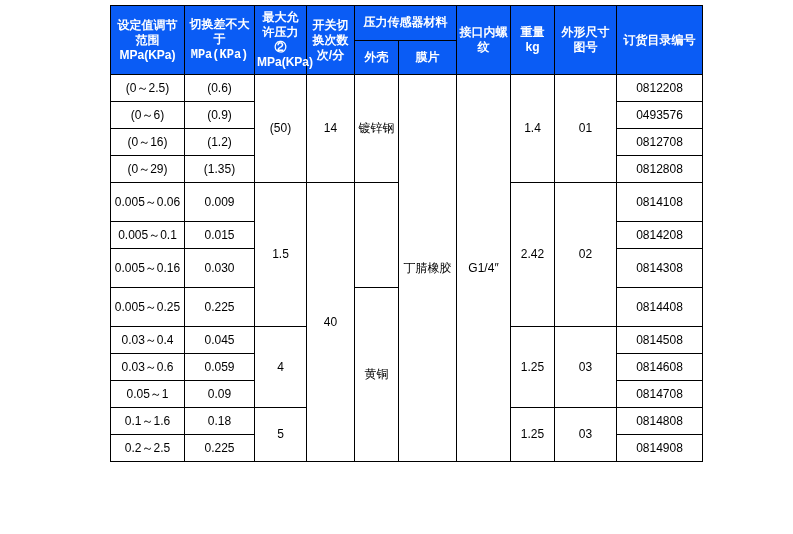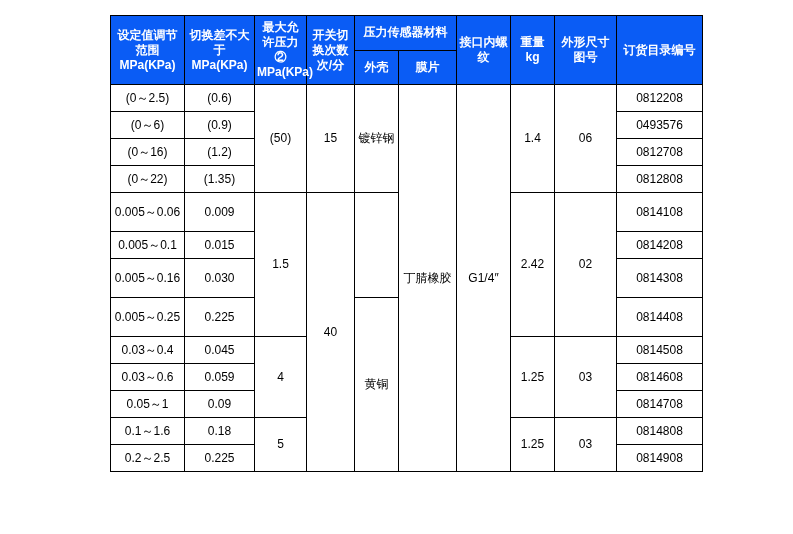--- a/index.html
+++ b/index.html
@@ -9,21 +9,21 @@
   }
   body {
     width: 793px;
     height: 534px;
     font-family: "Liberation Sans", sans-serif;
     overflow: hidden;
   }
   #spec-table-wrap {
     position: absolute;
     left: 110px;
-    top: 15px;
+    top: 5px;
     width: 574px;
   }
   table.spec {
     border-collapse: collapse;
     table-layout: fixed;
     width: 574px;
     background: #ffffff;
   }
   table.spec th, table.spec td {
     border: 1px solid #000000;
@@ -68,21 +68,21 @@
         <col class="c-diaph">
         <col class="c-iface">
         <col class="c-weight">
       <col class="c-dim">
         <col class="c-order">
     </colgroup>
     <thead>
       <tr>
         <th rowspan="2" style="white-space:pre-line;">设定值调节范围
 MPa(KPa)</th>
-        <th rowspan="2" style="white-space:pre-line;">切换差不大于
+        <th rowspan="2" style="white-space:pre-line;font-family:Liberation Mono, monospace;">切换差不大于
 MPa(KPa)</th>
         <th rowspan="2" style="white-space:pre-line;">最大允许压力②
 MPa(KPa)</th>
         <th rowspan="2" style="white-space:pre-line;">开关切换次数
 次/分</th>
         <th colspan="2">压力传感器材料</th>
         <th rowspan="2">接口内螺纹</th>
         <th rowspan="2" style="white-space:pre-line;">重量
 kg</th>
         <th rowspan="2">外形尺寸图号</th>
@@ -92,43 +92,43 @@
         <th>外壳</th>
         <th>膜片</th>
       </tr>
     </thead>
     <tbody>
 
       <tr>
         <td class="data">(0～2.5)</td>
         <td class="data">(0.6)</td>
         <td class="data tall" rowspan="4">(50)</td>
-        <td class="data tall" rowspan="4">15</td>
+        <td class="data tall" rowspan="4">14</td>
         <td class="data tall" rowspan="4">镀锌钢</td>
         <td class="data tall" rowspan="13">丁腈橡胶</td>
         <td class="data tall" rowspan="13">G1/4″</td>
         <td class="data tall" rowspan="4">1.4</td>
-        <td class="data tall" rowspan="4">06</td>
+        <td class="data tall" rowspan="4">01</td>
         <td class="data">0812208</td>
       </tr>
 
       <tr>
         <td class="data">(0～6)</td>
         <td class="data">(0.9)</td>
         <td class="data">0493576</td>
       </tr>
 
       <tr>
         <td class="data">(0～16)</td>
         <td class="data">(1.2)</td>
         <td class="data">0812708</td>
       </tr>
 
       <tr>
-        <td class="data">(0～22)</td>
+        <td class="data">(0～29)</td>
         <td class="data">(1.35)</td>
         <td class="data">0812808</td>
       </tr>
 
       <tr>
         <td class="data" style="height:34px">0.005～0.06</td>
         <td class="data">0.009</td>
         <td class="data tall" rowspan="4">1.5</td>
         <td class="data tall" rowspan="9">40</td>
         <td class="data tall" rowspan="3"></td>

